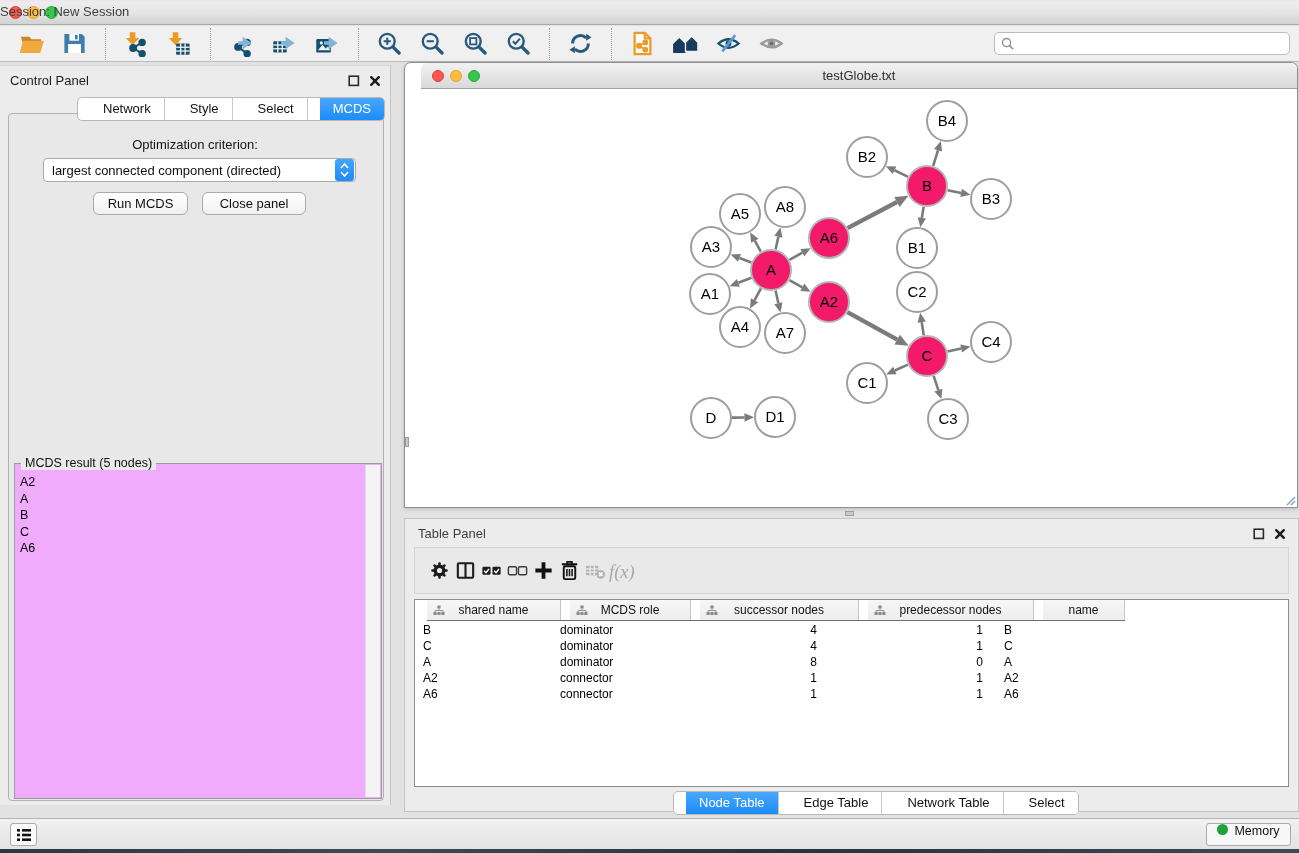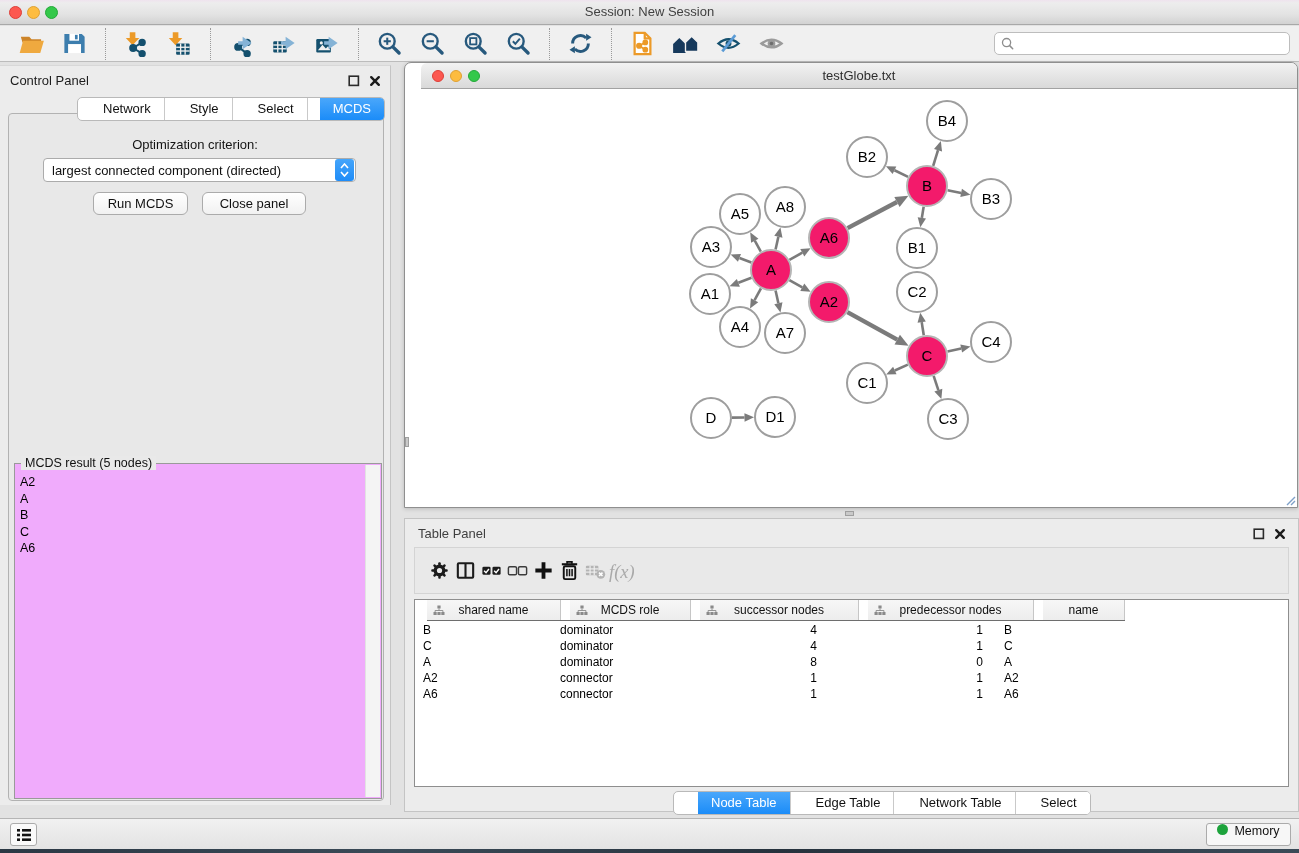--- a/index.html
+++ b/index.html
@@ -7,21 +7,21 @@
   #app { position:relative; width:1299px; height:853px; background:#e2e2e2; overflow:hidden; }
 
   
   #titlebar { position:absolute; left:0; top:0; width:1299px; height:25px;
     background:linear-gradient(#efe3ee 0px,#ededed 3px,#e3e3e3 60%,#d2d2d2 100%);
     border-bottom:1px solid #a8a8a8; }
   .tl-dot { position:absolute; top:6px; width:13px; height:13px; border-radius:50%; }
   .tl-red{ background:#fc5850; border:1px solid #dd3f38;}
   .tl-yel{ background:#fdbc40; border:1px solid #dfa133;}
   .tl-grn{ background:#34c84a; border:1px solid #24a939;}
-  #win-title { position:absolute; left:0; right:0; top:4px; text-align:center; font-size:13px; color:#414141; }
+  #win-title { position:absolute; left:0; right:0; top:4px; text-align:left; font-size:13px; color:#414141; }
 
   
   #toolbar { position:absolute; left:0; top:26px; width:1299px; height:36px; background:#f0f0f0;
     border-bottom:1px solid #bcbcbc; display:flex; align-items:center; padding-left:17px; }
   .tb-icon { width:28px; height:28px; margin-right:15px; display:flex; align-items:center; justify-content:center; cursor:default; }
   .tb-sep { border-left:1px dotted #9a9a9a; height:32px; margin:0 16px 0 2px; }
   #search-box { position:absolute; right:9px; top:6px; width:296px; height:23px; background:#fff;
     border:1px solid #bdbdbd; border-radius:5px; display:flex; align-items:center; padding-left:6px; }
   #search-box input { border:none; outline:none; flex:1; font-size:12px; background:transparent; margin-left:4px; }
 
@@ -73,21 +73,21 @@
     border:1px solid #d4d4d4; display:flex; align-items:center; padding-left:11px; }
   .tp-icon { width:26px; height:26px; margin-right:0; display:flex; align-items:center; justify-content:center; }
   #node-table { position:absolute; left:9px; top:80px; right:9px; height:188px; background:#fff; border:1px solid #8e8e8e; }
   #nt-header { position:absolute; left:12px; top:0; height:21px; display:flex; border-bottom:1px solid #6e6e6e;gap:9px; }
   .nt-hcell { position:relative; background:linear-gradient(#f7f7f7,#ededed); border-right:1px solid #c6c6c6;
     font-size:12px; color:#111; display:flex; align-items:center; justify-content:center; }
   .nt-hcell .hier { position:absolute; left:6px; top:5px; }
   #nt-rows { position:absolute; left:0; top:22px; right:0; bottom:0; }
   .nt-row { display:flex; height:16px; }
   .nt-cell { font-size:12px; color:#000; line-height:16px; white-space:nowrap; overflow:hidden; }
-  #tp-tabs { left:268px; top:272px;padding-left:12px; }
+  #tp-tabs { left:268px; top:272px; }
 
   
   #statusbar { position:absolute; left:0; top:818px; width:1299px; height:31px;
     background:linear-gradient(#f1f1f1,#e3e3e3); border-top:1px solid #b5b5b5; }
   #list-btn { position:absolute; left:10px; top:4px; width:27px; height:23px; background:#fafafa;
     border:1px solid #ababab; border-radius:3px; display:flex; align-items:center; justify-content:center; }
   #memory-btn { position:absolute; right:8px; top:4px; width:85px; height:23px; background:#f7f7f7;
     border:1px solid #ababab; border-radius:3px; display:flex; align-items:flex-start; justify-content:center; gap:6px;
     font-size:12.5px; color:#111; }
   #memory-dot { width:11px; height:11px; border-radius:50%; background:#1da33c; }

